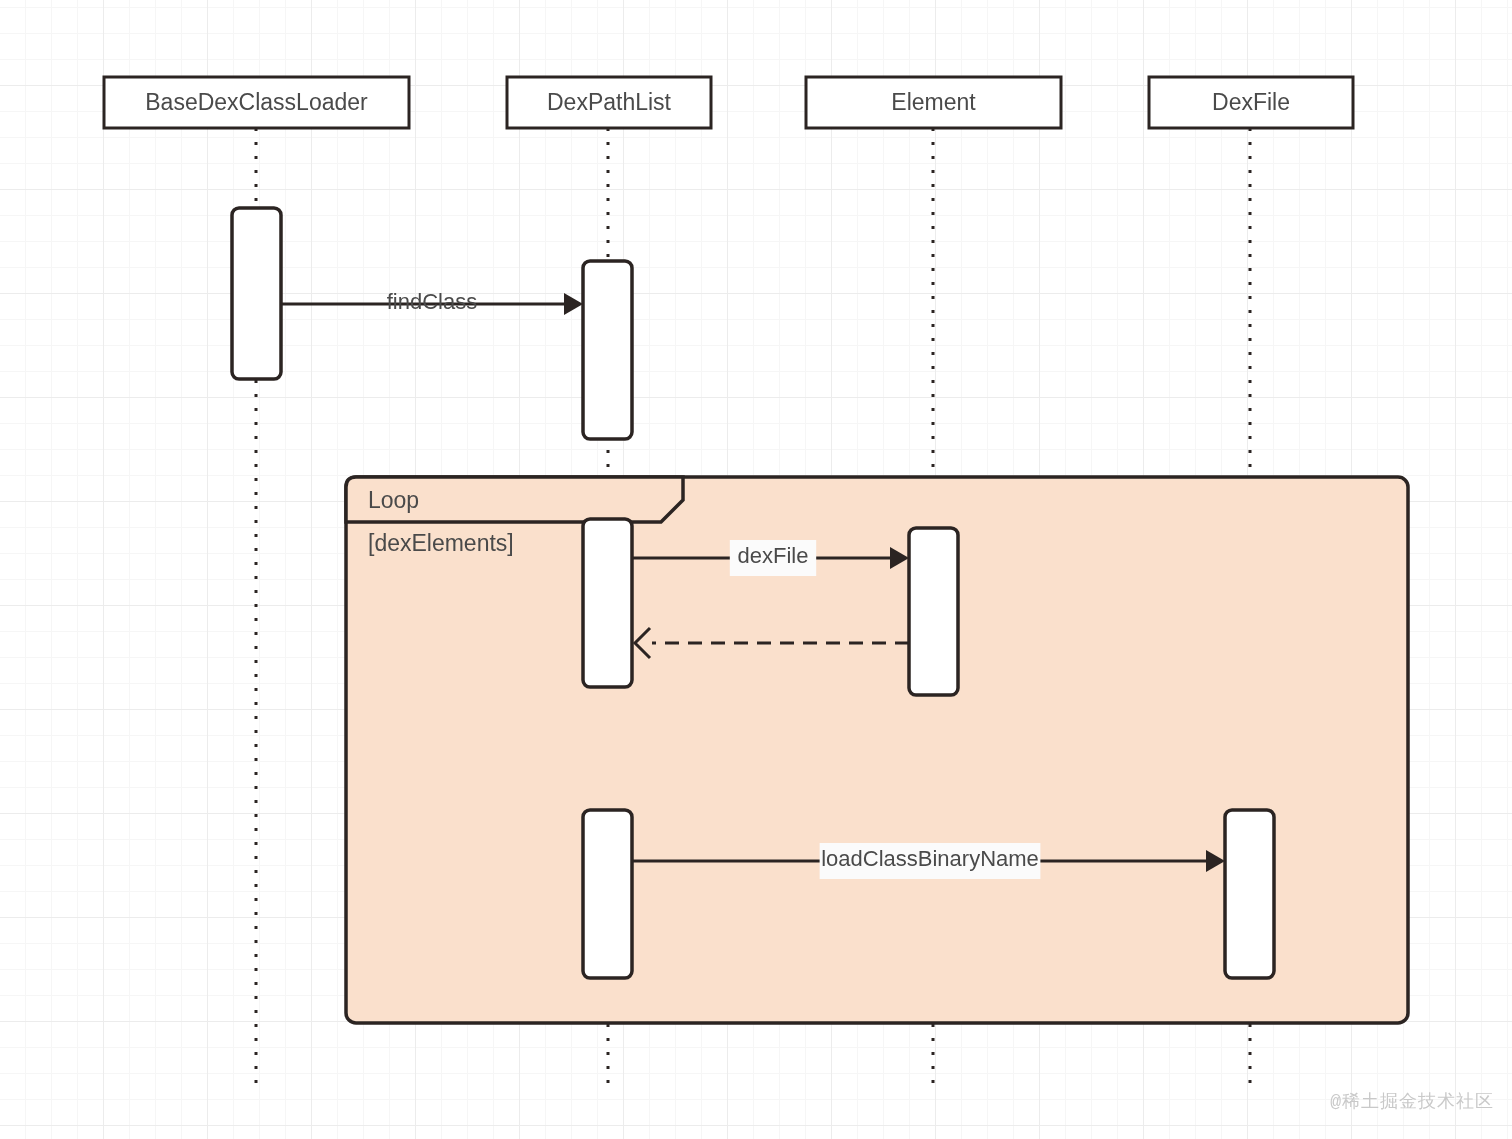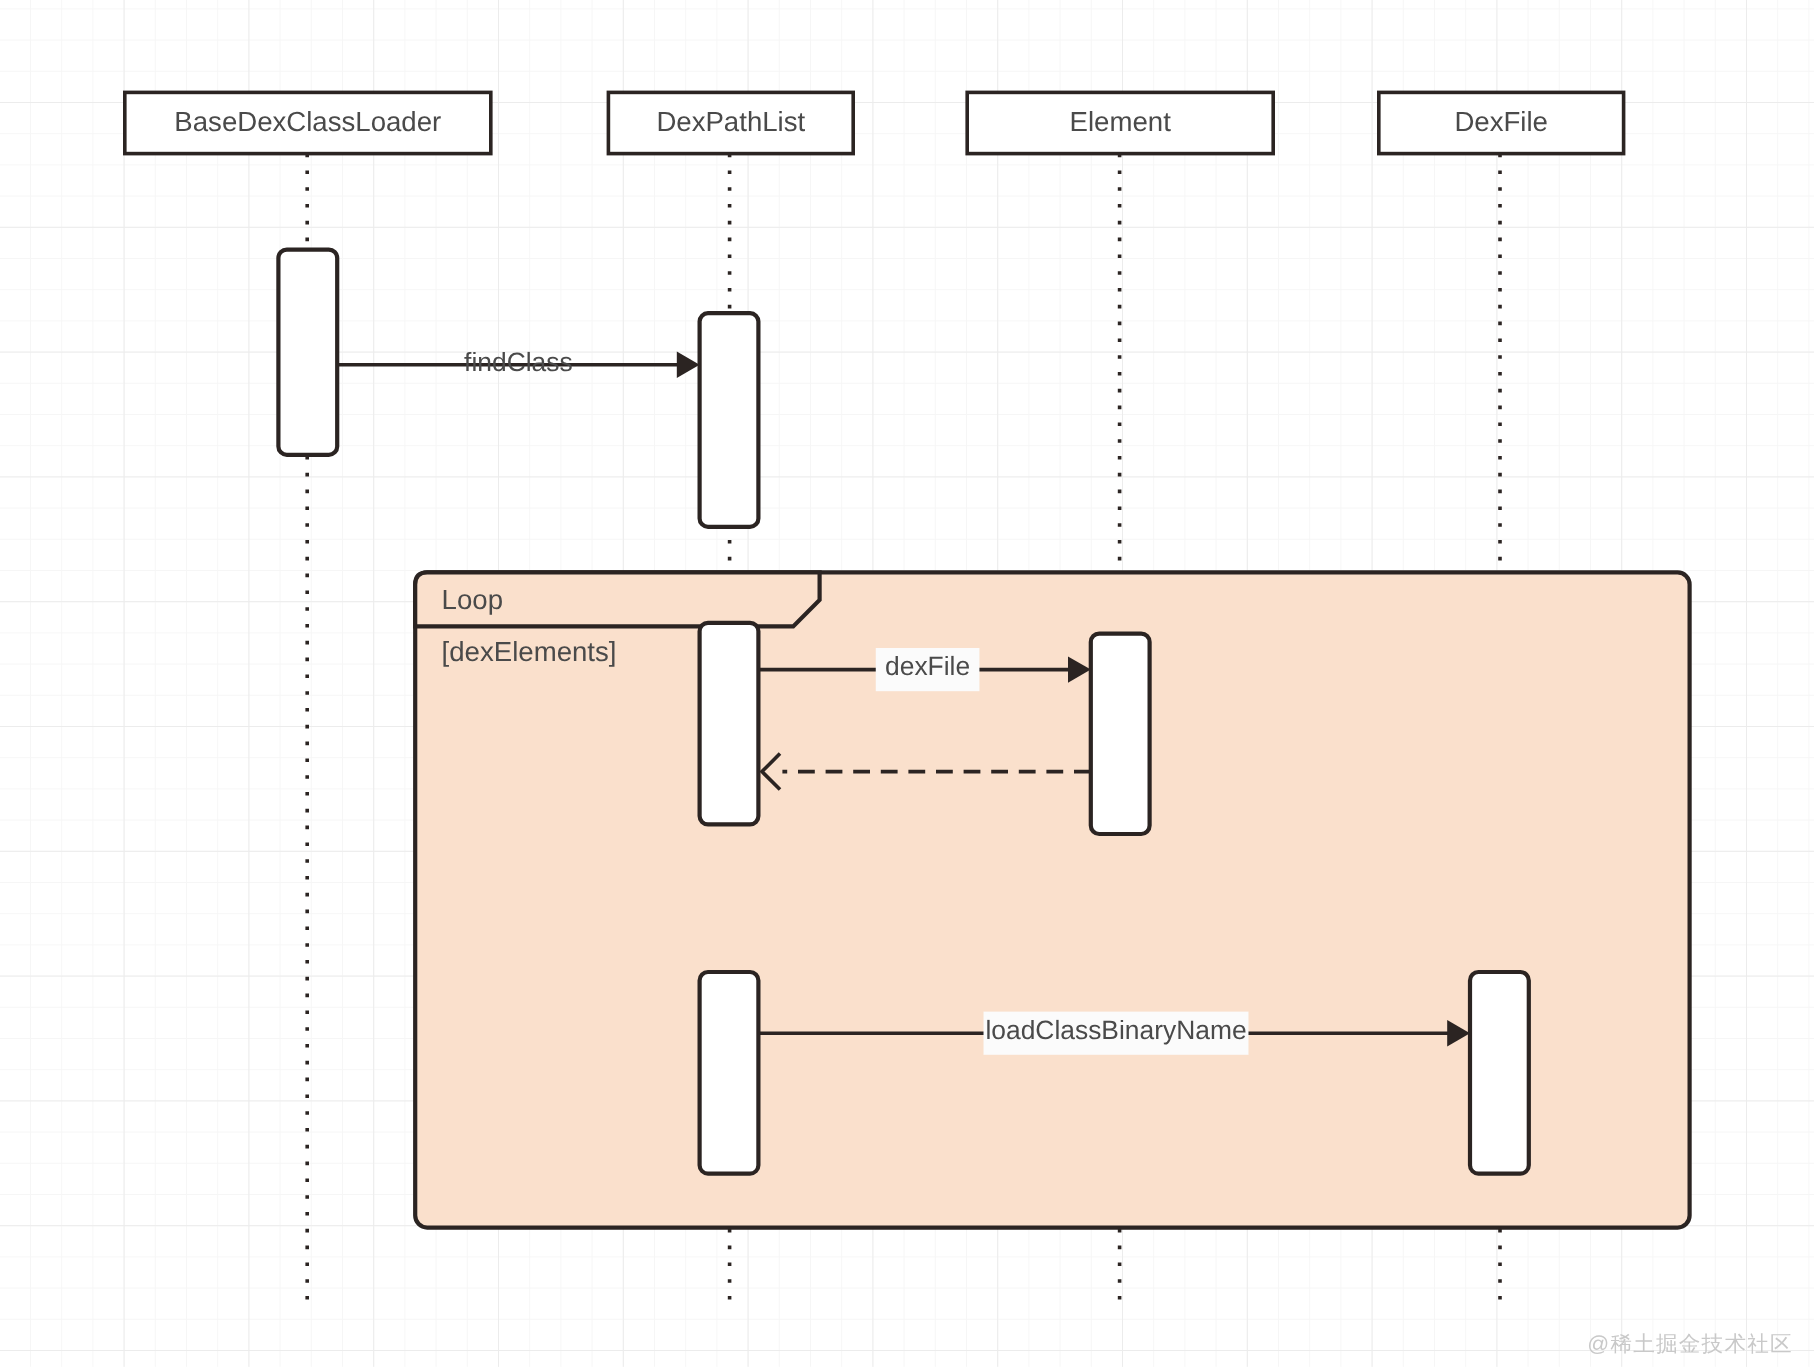--- a/index.html
+++ b/index.html
@@ -97,22 +97,22 @@
   .msg-label {
     font-family: "Liberation Sans", sans-serif;
     font-size: 22px;
     fill: #4a4a4a;
     text-anchor: middle;
     dominant-baseline: middle;
   }
   .watermark {
     position: absolute;
     right: 18px;
-    bottom: 7px;
-    font-family: Liberation Sans, sans-serif;
+    bottom: 26px;
+    font-family: Liberation Mono, monospace;
     font-size: 18px;
     color: #c9c9c9;
     letter-spacing: 1px;
     white-space: nowrap;
   }
 </style>
 </head>
 <body>
 
 <div id="canvas">

